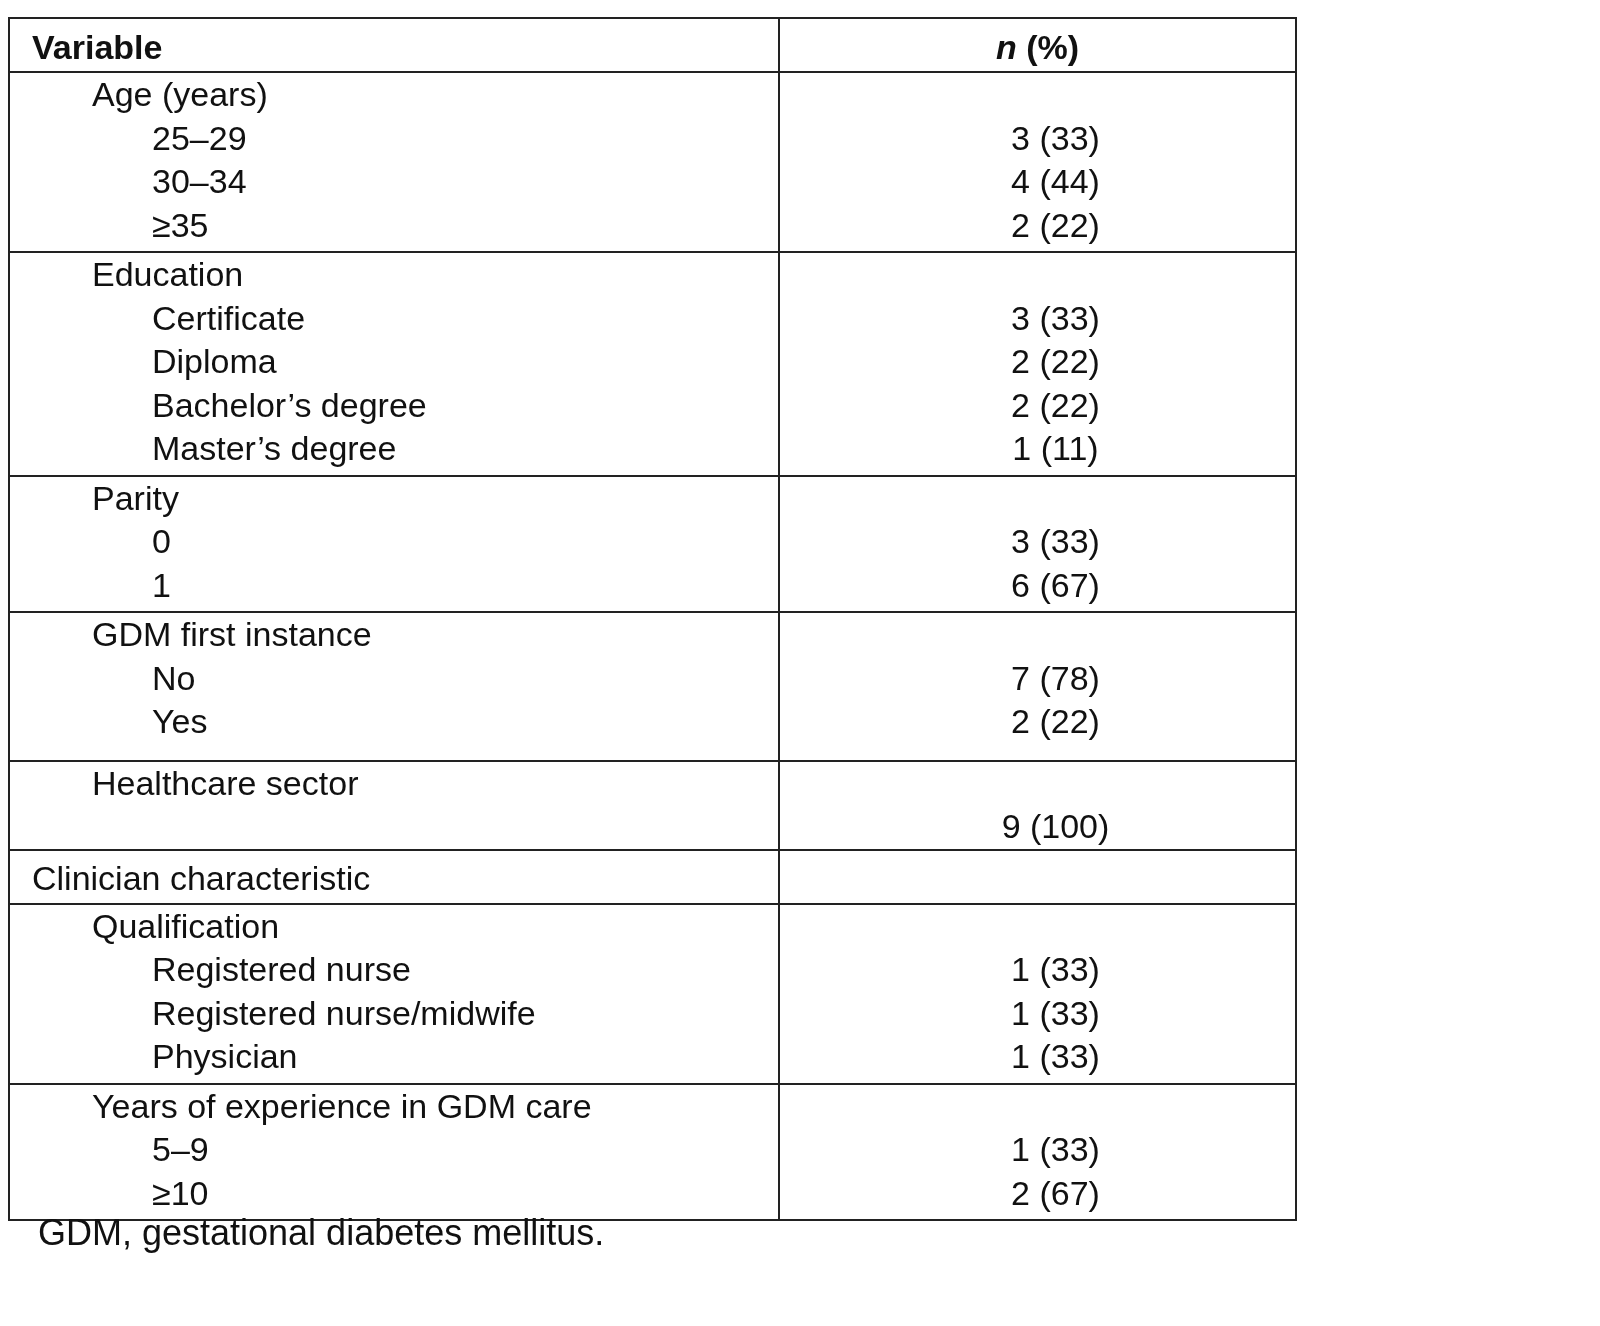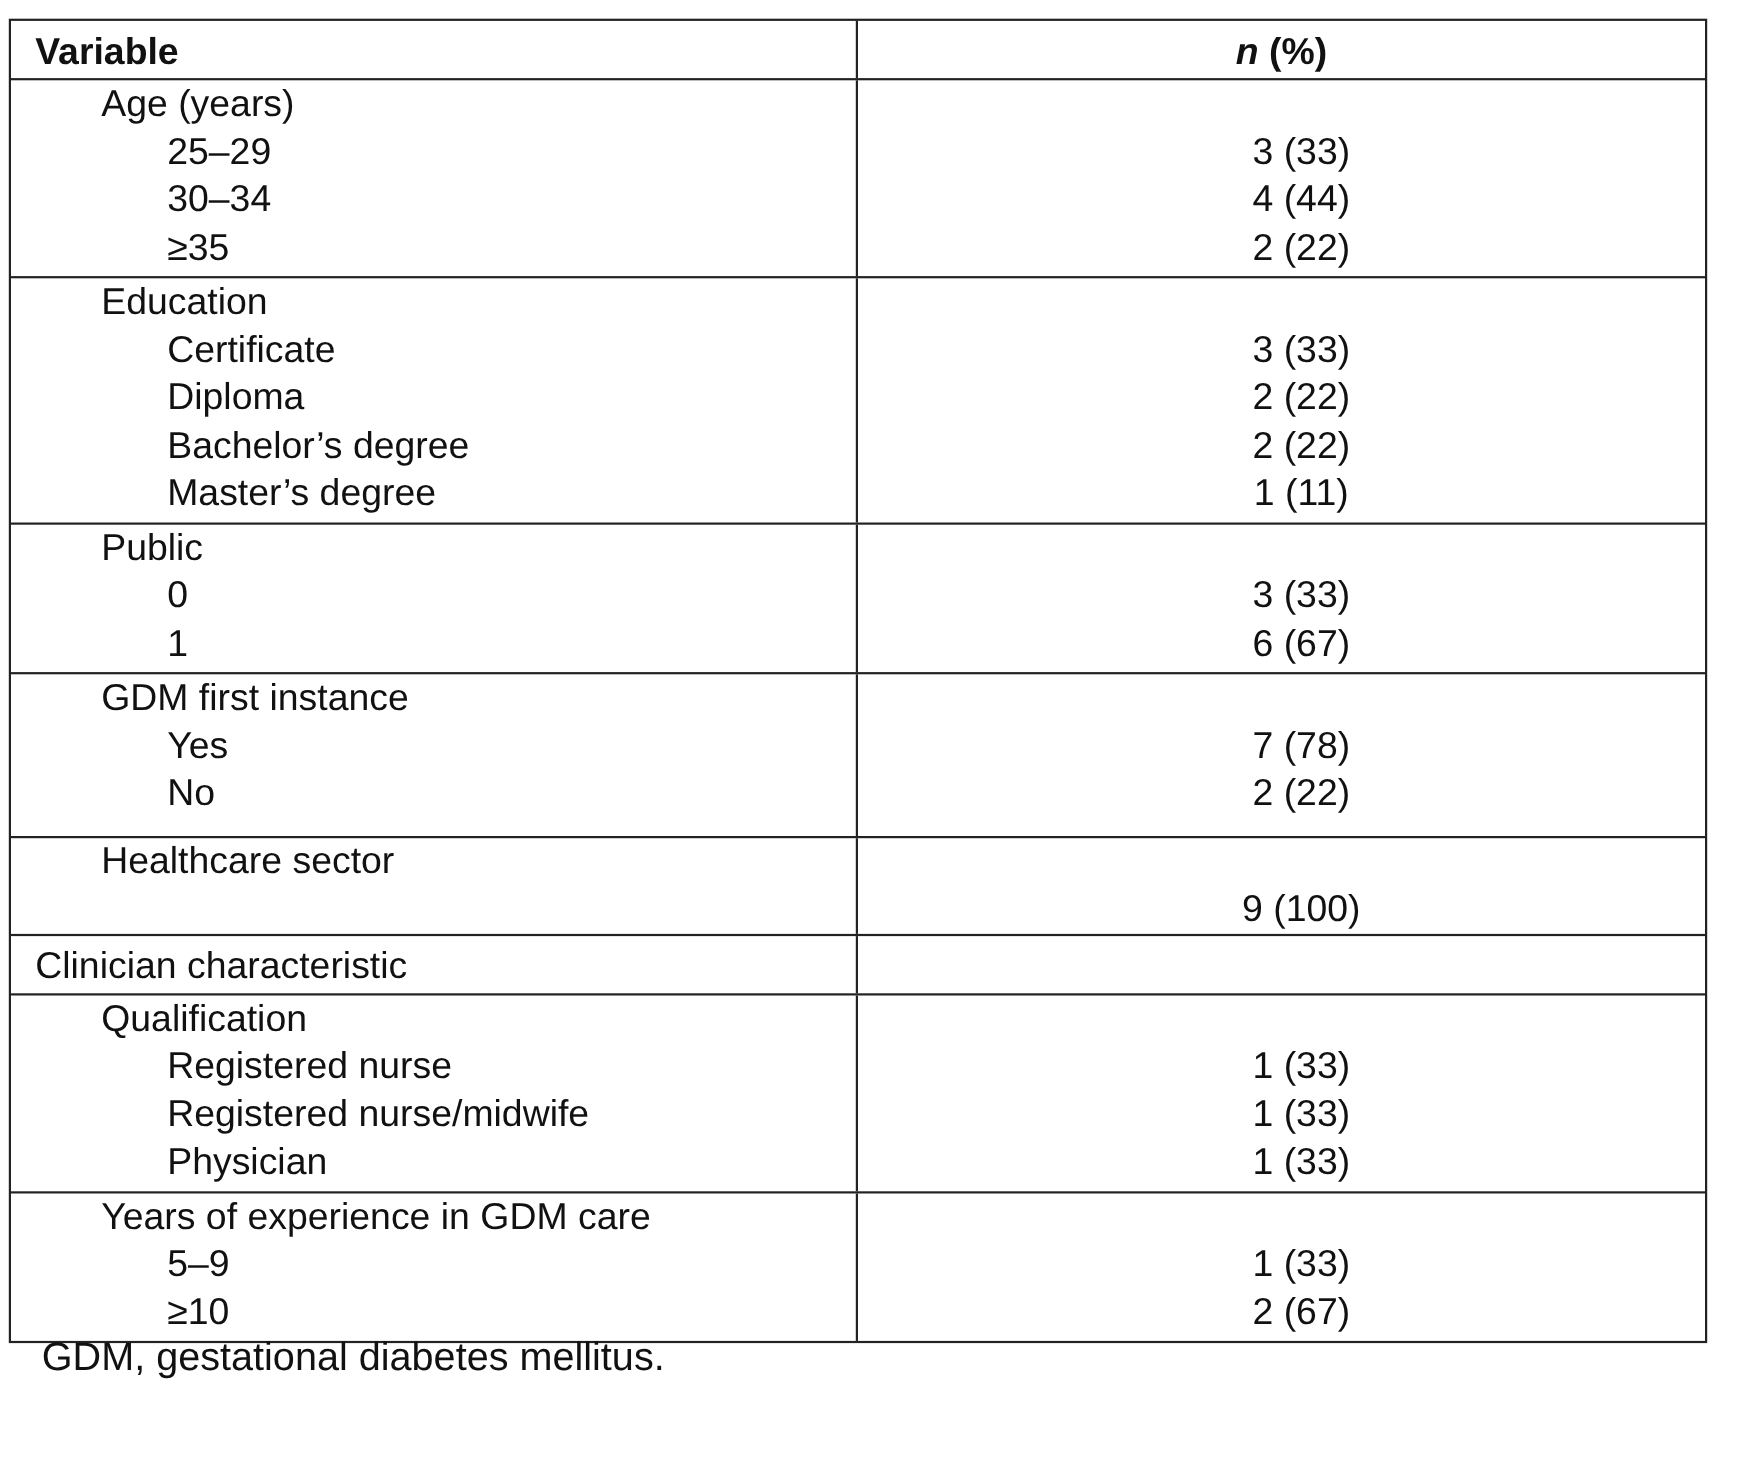--- a/index.html
+++ b/index.html
@@ -1,17 +1,17 @@
 <!DOCTYPE html>
 <html><head>
 <meta charset="utf-8">
 <style>
   html, body { margin: 0; padding: 0; background: #ffffff; }
   body { width: 1600px; height: 1326px; position: relative; font-family: "Liberation Sans", sans-serif; color: #111; }
-  .tbl { position: absolute; left: 8px; top: 17px; width: 1544px; border: 2px solid #222; box-sizing: border-box; }
+  .tbl { position: absolute; left: 8px; top: 17px; width: 1289px; border: 2px solid #222; box-sizing: border-box; }
   .row { display: flex; border-top: 2px solid #222; box-sizing: border-box; }
   .row:first-child { border-top: none; }
   .c1 { width: 770px; border-right: 2px solid #222; box-sizing: border-box; padding-left: 22px; }
   .c2 { flex: 1; text-align: center; }
   .line { height: 43.5px; line-height: 43.5px; font-size: 34px; white-space: nowrap; }
   .hdr .line { height: 52px; line-height: 56px; font-weight: bold; }
   .sec .line { height: 52px; line-height: 54px; }
   .ind1 { padding-left: 60px; }
   .ind2 { padding-left: 120px; }
   .c2 .line { padding-left: 36px; }
@@ -55,35 +55,35 @@
       <div class="c2">
         <div class="line"></div>
         <div class="line">3 (33)</div>
         <div class="line">2 (22)</div>
         <div class="line">2 (22)</div>
         <div class="line">1 (11)</div>
       </div>
     </div>
     <div class="row">
       <div class="c1" style="padding-bottom:4px">
-        <div class="line ind1">Public</div>
+        <div class="line ind1">Parity</div>
         <div class="line ind2">0</div>
         <div class="line ind2">1</div>
       </div>
       <div class="c2">
         <div class="line"></div>
         <div class="line">3 (33)</div>
         <div class="line">6 (67)</div>
       </div>
     </div>
     <div class="row">
       <div class="c1" style="padding-bottom:16px">
         <div class="line ind1">GDM first instance</div>
+        <div class="line ind2">No</div>
         <div class="line ind2">Yes</div>
-        <div class="line ind2">No</div>
       </div>
       <div class="c2">
         <div class="line"></div>
         <div class="line">7 (78)</div>
         <div class="line">2 (22)</div>
       </div>
     </div>
     <div class="row">
       <div class="c1" style="padding-bottom:4px">
         <div class="line ind1">Healthcare sector</div>

